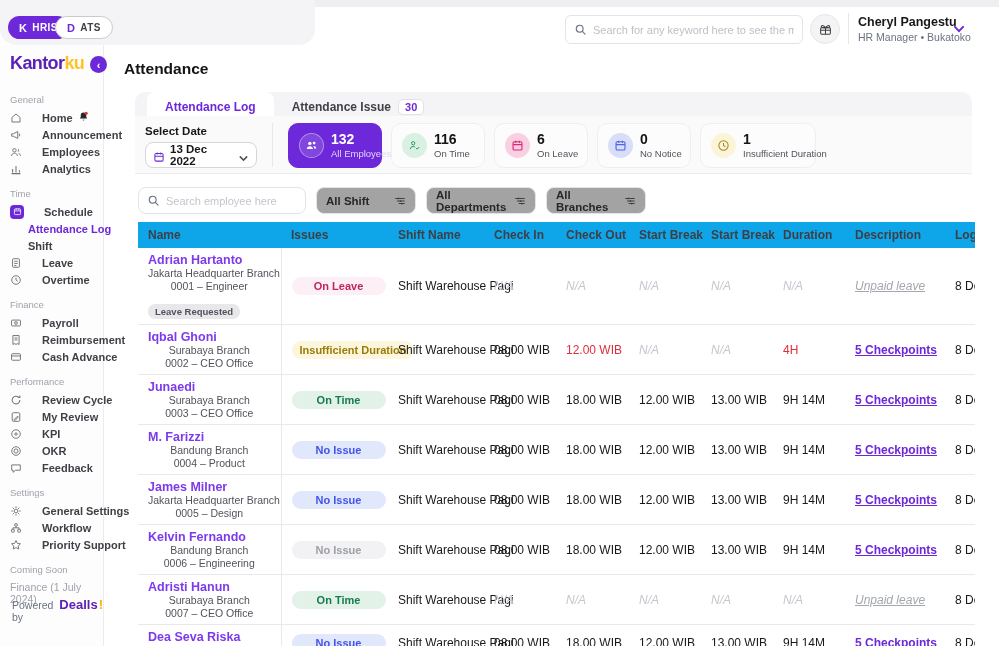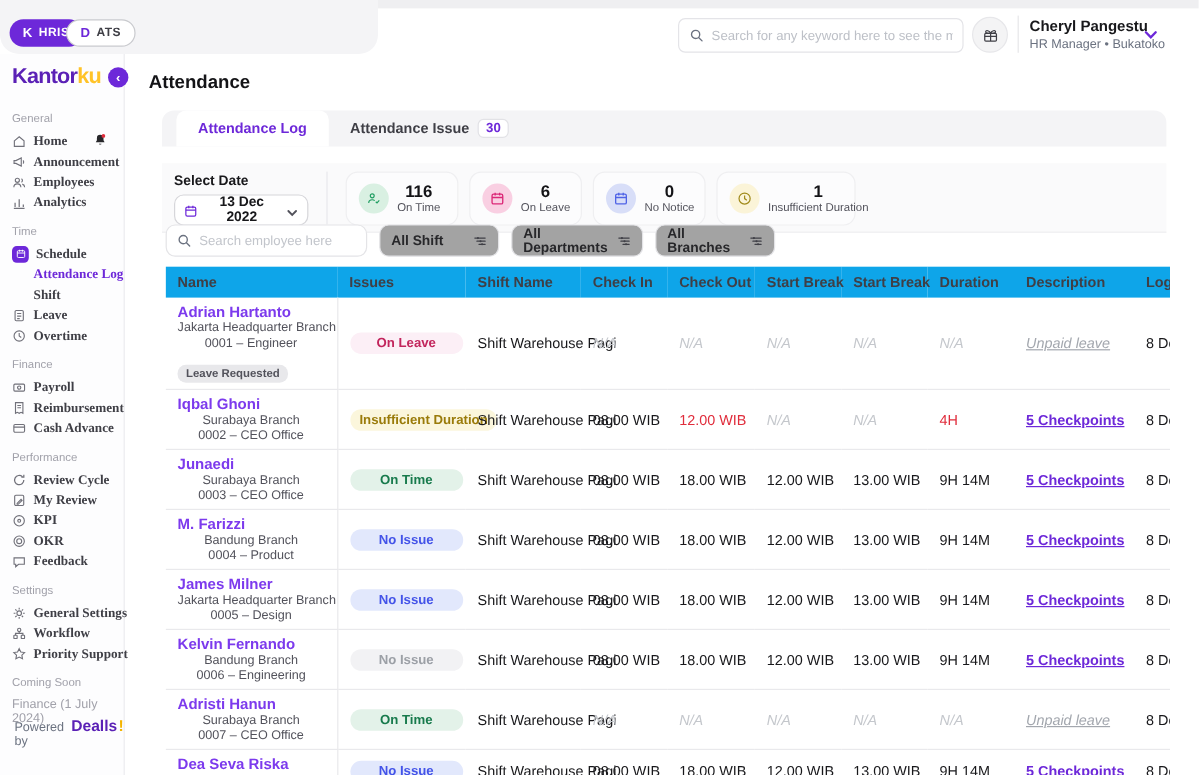--- a/index.html
+++ b/index.html
@@ -37,22 +37,22 @@
   
   .sidebar { position:absolute; left:0; top:45px; width:104px; height:601px; background:#FDFDFE;
     border-right:1px solid #ECECEF; padding:8px 0 0 10px; }
   .logo-row { position:relative; height:30px; margin-bottom:4px; }
   .logo-text { font-size:18px; font-weight:800; letter-spacing:-0.6px; }
   .logo-primary { color:#5B21B6; }
   .logo-accent { color:#FFC328; }
   .collapse-btn { position:absolute; right:-4px; top:3px; width:17px; height:17px; border-radius:50%;
     background:#6D28D9; color:#fff; font-size:11px; font-weight:700; display:flex; align-items:center; justify-content:center; cursor:pointer; }
   .side-title { font-size:9.5px; color:#A1A1AA; margin:11px 0 4px; }
-  .side-item { display:flex; align-items:center; gap:6px; height:17px; font-size:11px; font-weight:600;
-    color:#3F3F46; cursor:pointer; white-space:nowrap; position:relative;font-family:Liberation Serif, serif; }
+  .side-item { display:flex; align-items:center; gap:20px; height:17px; font-size:11px; font-weight:600;
+    color:#3F3F46; cursor:pointer; white-space:nowrap; position:relative; }
   .side-item .icon-12 { width:12px; height:12px; color:#71717A; }
   .side-item.sub { padding-left:18px; }
   .side-item.active { color:#6D28D9; }
   .icon-boxed { width:14px; height:14px; border-radius:4px; background:#6D28D9; display:flex;
     align-items:center; justify-content:center; }
   .icon-boxed svg { width:9px; height:9px; color:#fff; }
   .notif-bell { position:absolute; right:14px; top:2px; width:11px; height:11px; }
   .notif-bell svg{ width:100%; height:100%; }
   .coming-item { font-size:10.5px; color:#A1A1AA; margin-top:6px; }
   .powered { position:absolute; left:12px; top:552px; font-size:10.5px; color:#6B7280; display:flex; align-items:baseline; gap:4px; }
@@ -63,22 +63,22 @@
   .page-title { position:absolute; left:124px; top:60px; font-size:15.5px; font-weight:700; color:#141417; }
 
   .tab-strip { position:absolute; left:135px; top:92px; width:837px; height:30px; background:#F4F4F6;
     border-radius:10px 10px 0 0; display:flex; align-items:stretch; }
   .tab { display:flex; align-items:center; gap:7px; padding:0 18px; font-size:12px; font-weight:600;
     color:#3F3F46; cursor:pointer; }
   .tab.active { background:#fff; border-radius:8px 8px 0 0; color:#6D28D9; font-weight:700; margin-left:12px; }
   .tab-badge { background:#fff; border:1px solid #E2E2E6; border-radius:5px; padding:1px 6px;
     font-size:11px; font-weight:700; color:#6D28D9; }
 
-  .filter-panel { position:absolute; left:135px; top:136px; width:837px; height:58px; background:#FAFAFB;
-    border-bottom:1px solid #EEEEF0;text-align:center; }
+  .filter-panel { position:absolute; left:135px; top:116px; width:837px; height:58px; background:#FAFAFB;
+    border-bottom:1px solid #EEEEF0; }
   .select-date-label { position:absolute; left:10px; top:9px; font-size:11.5px; font-weight:700; color:#18181B; }
   .date-input { position:absolute; left:10px; top:26px; width:112px; height:26px; background:#fff;
     border:1px solid #D6D6DA; border-radius:8px; display:flex; align-items:center; gap:5px; padding:0 7px; cursor:pointer; }
   .date-input .cal { width:12px; height:12px; color:#6D28D9; }
   .date-input .cal svg{ width:100%; height:100%; }
   .date-input .val { font-size:11.5px; font-weight:700; flex:1; }
   .date-input .chev { width:11px; height:11px; color:#52525B; }
   .date-input .chev svg{ width:100%; height:100%; }
   .panel-divider { position:absolute; left:137px; top:7px; width:1px; height:44px; background:#E8E8EB; }
 
@@ -378,20 +378,34 @@
           <rect x="2.2" y="3" width="9.6" height="8.8" rx="1.4"></rect>
           <path d="M2.2 6h9.6M5 1.8v2.4M9 1.8v2.4"></path>
         </svg></span>
     <span class="val">13 Dec 2022</span>
     <span class="chev"><svg viewBox="0 0 12 12" fill="none" stroke="currentColor" stroke-width="1.7" stroke-linecap="round">
           <path d="M2.5 4.2 6 7.8 9.5 4.2"></path>
         </svg></span>
   </div>
   <div class="panel-divider"></div>
   <div class="stats-row" id="stats-row">
+      <div class="stat-card highlight">
+        <span class="stat-icon">
+          <svg viewBox="0 0 16 16" fill="currentColor">
+            <circle cx="6" cy="5.4" r="2.1"></circle>
+            <path d="M2.2 12.2c0-2 1.7-3.4 3.8-3.4s3.8 1.4 3.8 3.4z"></path>
+            <circle cx="11.2" cy="5" r="1.7"></circle>
+            <path d="M10.6 8.6c1.9.1 3.2 1.4 3.2 3h-2.6z"></path>
+          </svg>
+        </span>
+        <div>
+          <div class="stat-num">132</div>
+          <div class="stat-label">All Employees</div>
+        </div>
+      </div>
       <div class="stat-card">
         <span class="stat-icon" style="background: rgb(217, 240, 226); color: rgb(31, 157, 97);">
           <svg viewBox="0 0 16 16" fill="none" stroke="currentColor" stroke-width="1.2">
             <circle cx="6.4" cy="5.2" r="2"></circle>
             <path d="M2.8 12.4c0-1.9 1.6-3.2 3.6-3.2 1 0 1.9.3 2.5.9"></path>
             <path d="M10 11.2l1.3 1.3 2.3-2.6"></path>
           </svg>
         </span>
         <div>
           <div class="stat-num">116</div>

